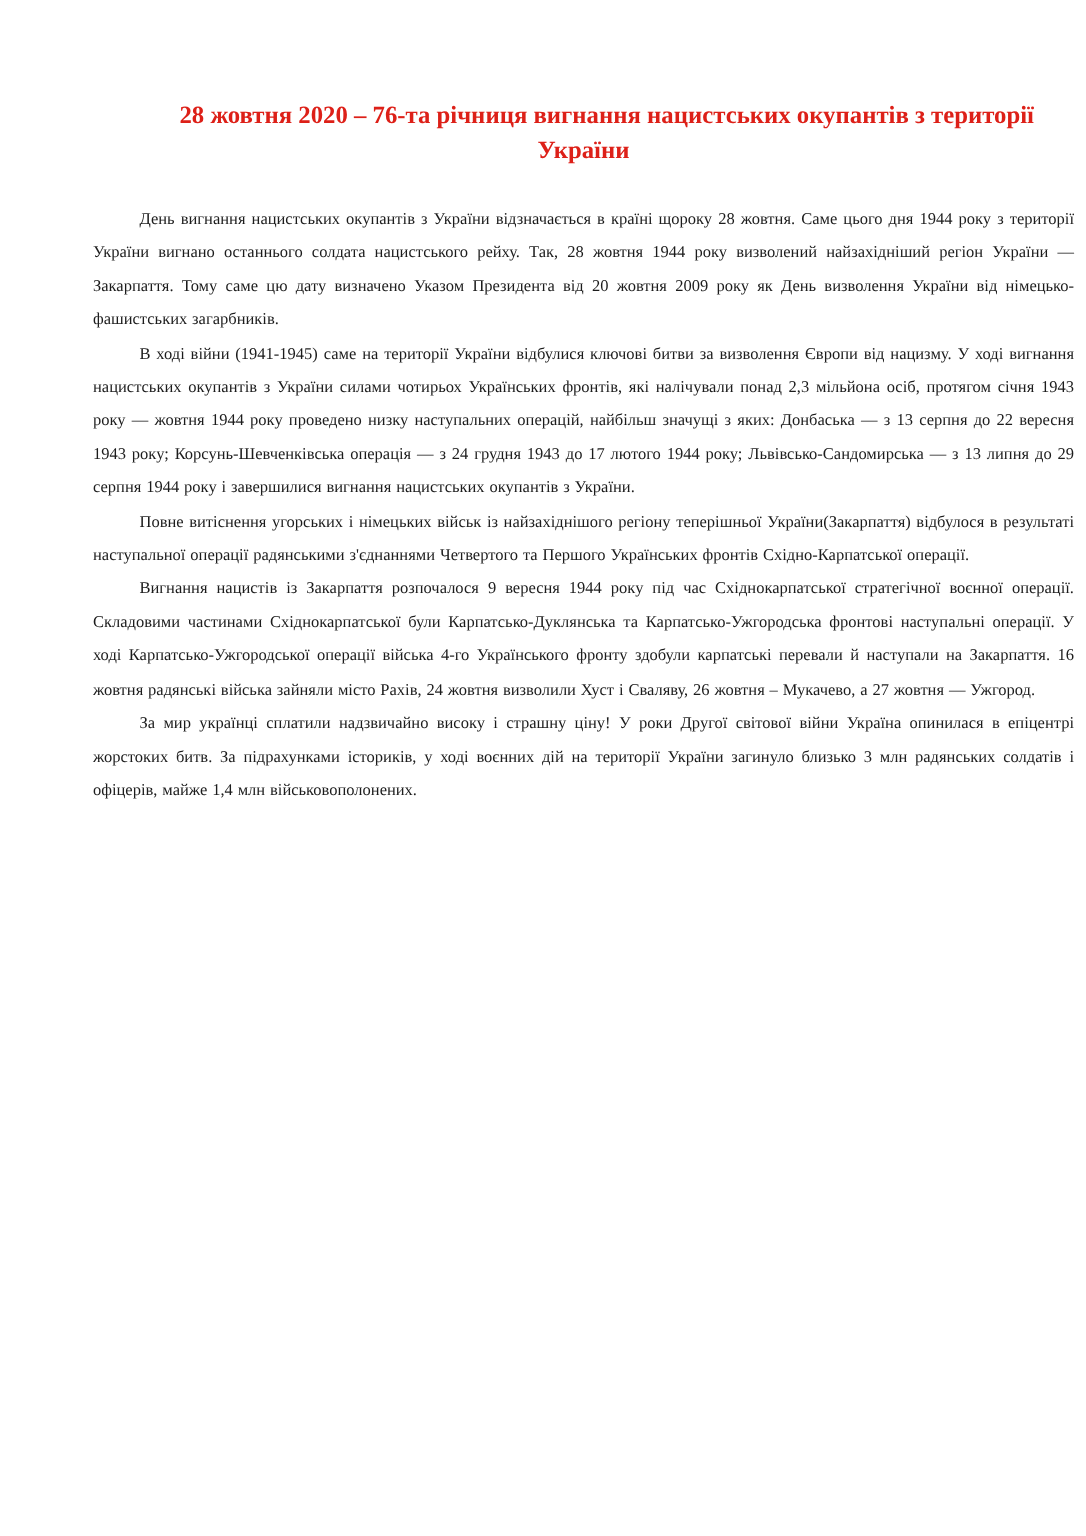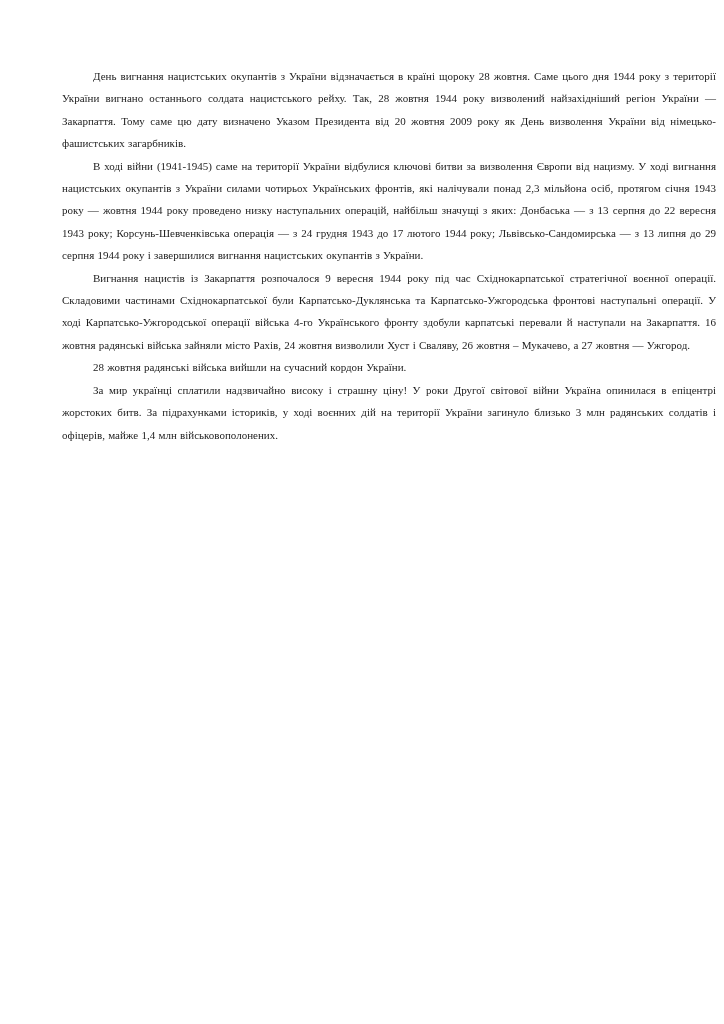--- a/index.html
+++ b/index.html
@@ -33,20 +33,21 @@
     line-height: 22.4px;
     text-align: justify;
     text-indent: 31px;
     word-spacing: 0.5px;
   }
 </style>
 </head>
 <body>
 
 <div class="page" style="background: rgb(255, 255, 255); color: rgb(28, 28, 28);">
+  <h1 class="doc-title" style="color: rgb(221, 32, 24);">28 жовтня 2020 – 76-та річниця вигнання нацистських окупантів з території України</h1>
   <div class="doc-body">
     <p>День вигнання нацистських окупантів з України відзначається в країні щороку 28 жовтня. Саме цього дня 1944 року з території України вигнано останнього солдата нацистського рейху. Так, 28 жовтня 1944 року визволений найзахідніший регіон України — Закарпаття. Тому саме цю дату визначено Указом Президента від 20 жовтня 2009 року як День визволення України від німецько-фашистських загарбників.</p>
     <p>В ході війни (1941-1945) саме на території України відбулися ключові битви за визволення Європи від нацизму. У ході вигнання нацистських окупантів з України силами чотирьох Українських фронтів, які налічували понад 2,3 мільйона осіб, протягом січня 1943 року — жовтня 1944 року проведено низку наступальних операцій, найбільш значущі з яких: Донбаська — з 13 серпня до 22 вересня 1943 року; Корсунь-Шевченківська операція — з 24 грудня 1943 до 17 лютого 1944 року; Львівсько-Сандомирська — з 13 липня до 29 серпня 1944 року і завершилися вигнання нацистських окупантів з України.</p>
+    <p>Повне витіснення угорських і німецьких військ із найзахіднішого регіону теперішньої України(Закарпаття) відбулося в результаті наступальної операції радянськими з'єднаннями Четвертого та Першого Українських фронтів Східно-Карпатської операції.</p>
     <p>Вигнання нацистів із Закарпаття розпочалося 9 вересня 1944 року під час Східнокарпатської стратегічної воєнної операції. Складовими частинами Східнокарпатської були Карпатсько-Дуклянська та Карпатсько-Ужгородська фронтові наступальні операції. У ході Карпатсько-Ужгородської операції війська 4-го Українського фронту здобули карпатські перевали й наступали на Закарпаття. 16 жовтня радянські війська зайняли місто Рахів, 24 жовтня визволили Хуст і Сваляву, 26 жовтня – Мукачево, а 27 жовтня — Ужгород.</p>
-    <p>28 жовтня радянські війська вийшли на сучасний кордон України.</p>
     <p>За мир українці сплатили надзвичайно високу і страшну ціну! У роки Другої світової війни Україна опинилася в епіцентрі жорстоких битв. За підрахунками істориків, у ході воєнних дій на території України загинуло близько 3 млн радянських солдатів і офіцерів, майже 1,4 млн військовополонених.</p>
   </div>
 </div>
 
 </body></html>

